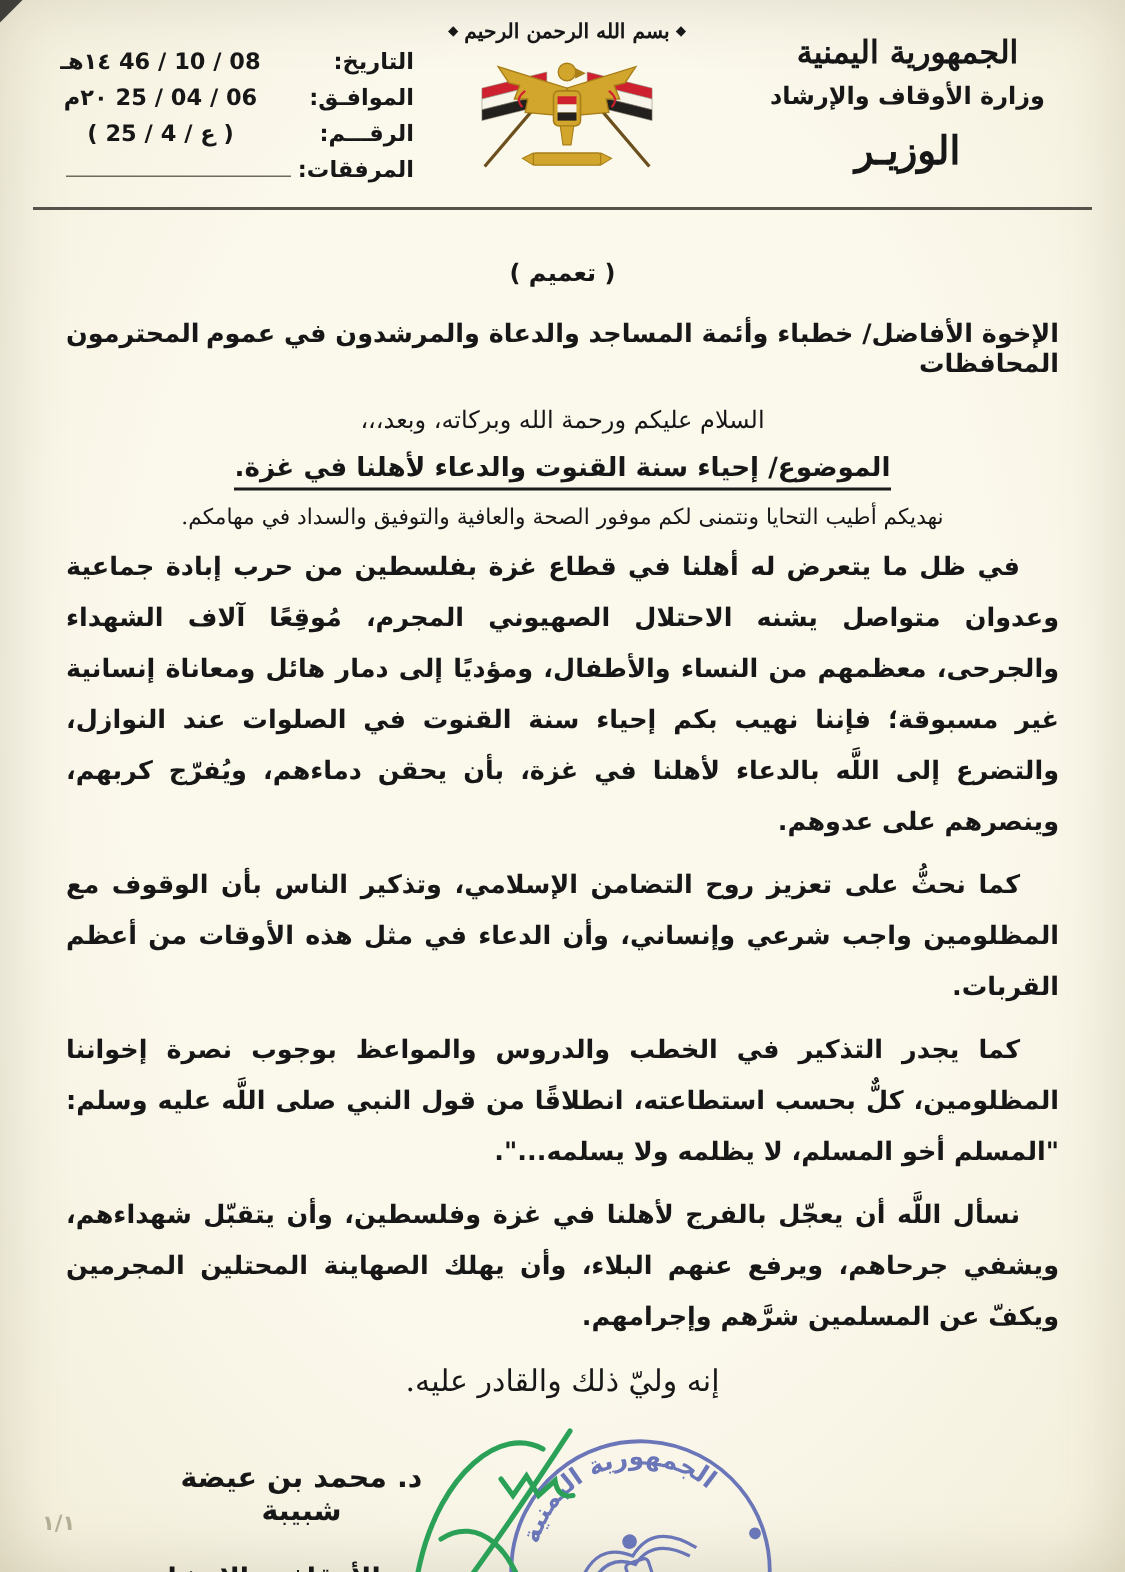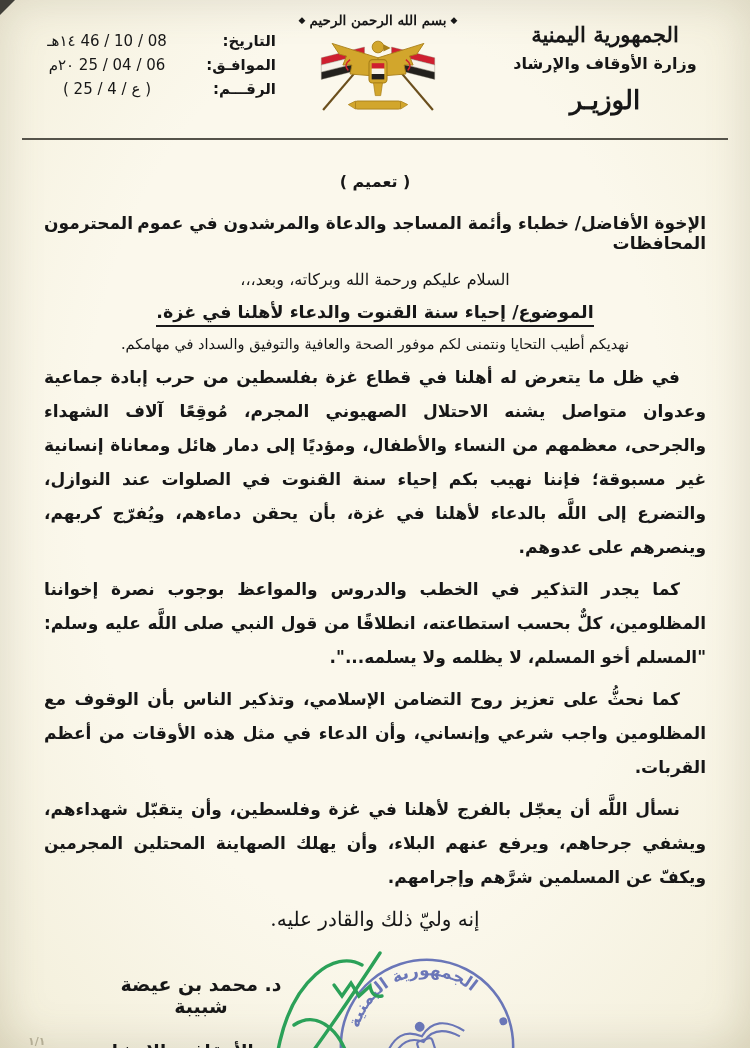--- a/index.html
+++ b/index.html
@@ -18,21 +18,21 @@
   .hdr-center{flex:1;text-align:center;}
   .hdr-left{width:256px;padding-top:24px;box-sizing:border-box;}
   .republic{font-family:"DejaVu Serif", serif;font-weight:bold;font-size:21px;}
   .ministry{font-weight:bold;font-size:16px;margin-top:7px;}
   .minister{font-family:"DejaVu Serif", serif;font-weight:bold;font-size:26px;margin-top:12px;letter-spacing:3px;}
   .bismillah{font-family:"DejaVu Serif", serif;font-weight:bold;font-size:13.5px;margin-top:4px;}
   .bismillah .dot{font-size:9px;vertical-align:2px;padding:0 4px;}
   .emblem-svg{width:136px;height:90px;margin-top:1px;}
   .date-row{display:flex;align-items:baseline;margin-bottom:6px;font-size:15px;}
   .date-label{font-weight:bold;width:82px;flex:none;}
-  .date-value{font-weight:normal;flex:1;text-align:center;}
+  .date-value{font-weight:bold;flex:1;text-align:center;}
   .attach-line{display:inline-block;width:150px;border-bottom:1.5px solid #6d6a5e;height:11px;}
   .separator{border:none;border-top:2.2px solid #55534a;margin:2px 22px 0 22px;}
   
   .content{padding:0 44px;}
   .circular-heading{text-align:center;font-weight:bold;font-size:16px;margin-top:32px;}
   .addressee-row{display:flex;justify-content:space-between;align-items:baseline;
     font-weight:bold;font-size:17px;margin-top:22px;}
   .salutation{text-align:center;font-family:"DejaVu Serif", serif;font-size:16px;margin-top:17px;}
   .subject-wrap{text-align:center;margin-top:13px;}
   .subject{display:inline-block;font-weight:bold;font-size:17.5px;
@@ -41,21 +41,21 @@
   .body-paragraph{font-weight:bold;font-size:17px;line-height:34px;text-align:justify;
     text-indent:26px;margin:8px 0 0 0;}
   .closing{text-align:center;font-family:"DejaVu Serif", serif;font-size:20px;margin-top:13px;}
   
   .sign-area{position:relative;height:242px;margin-top:4px;}
   .sign-block{position:absolute;left:48px;top:38px;width:218px;text-align:center;}
   .sign-name{font-weight:bold;font-size:19px;}
   .sign-title{font-weight:bold;font-size:18px;margin-top:24px;}
   .stamp-svg{position:absolute;left:290px;top:18px;width:186px;height:186px;opacity:.9;}
   .sig-svg{position:absolute;left:140px;top:-12px;width:250px;height:260px;}
-  .page-number{position:absolute;bottom:0;left:28px;font-size:11px;
+  .page-number{position:absolute;bottom:24px;left:28px;font-size:14px;
     color:#b3ad95;font-weight:bold;direction:ltr;}
 </style>
 </head>
 <body>
 
 <div class="page">
 
   <div class="corner-mark"></div>
 
   <div class="header">
@@ -109,20 +109,24 @@
         <span class="date-value">08 / 10 / 46 ١٤هـ</span>
       </div>
       <div class="date-row">
         <span class="date-label">الموافـق:</span>
         <span class="date-value">06 / 04 / 25 ٢٠م</span>
       </div>
       <div class="date-row">
         <span class="date-label">الرقـــم:</span>
         <span class="date-value">( ع / 4 / 25 )</span>
       </div>
+      <div class="date-row">
+        <span class="date-label">المرفقات:</span>
+        <span class="attach-line"></span>
+      </div>
     </div>
   </div>
 
   <hr class="separator">
 
   <div class="content">
 
     <div class="circular-heading">( تعميم )</div>
 
     <div class="addressee-row">
@@ -132,22 +136,22 @@
 
     <div class="salutation">السلام عليكم ورحمة الله وبركاته، وبعد،،،</div>
 
     <div class="subject-wrap">
       <span class="subject">الموضوع/ إحياء سنة القنوت والدعاء لأهلنا في غزة.</span>
     </div>
 
     <div class="greeting">نهديكم أطيب التحايا ونتمنى لكم موفور الصحة والعافية والتوفيق والسداد في مهامكم.</div>
 
     <p class="body-paragraph">في ظل ما يتعرض له أهلنا في قطاع غزة بفلسطين من حرب إبادة جماعية وعدوان متواصل يشنه الاحتلال الصهيوني المجرم، مُوقِعًا آلاف الشهداء والجرحى، معظمهم من النساء والأطفال، ومؤديًا إلى دمار هائل ومعاناة إنسانية غير مسبوقة؛ فإننا نهيب بكم إحياء سنة القنوت في الصلوات عند النوازل، والتضرع إلى اللَّه بالدعاء لأهلنا في غزة، بأن يحقن دماءهم، ويُفرّج كربهم، وينصرهم على عدوهم.</p>
+    <p class="body-paragraph">كما نحثُّ على تعزيز روح التضامن الإسلامي، وتذكير الناس بأن الوقوف مع المظلومين واجب شرعي وإنساني، وأن الدعاء في مثل هذه الأوقات من أعظم القربات.</p>
     <p class="body-paragraph">كما يجدر التذكير في الخطب والدروس والمواعظ بوجوب نصرة إخواننا المظلومين، كلٌّ بحسب استطاعته، انطلاقًا من قول النبي صلى اللَّه عليه وسلم: "المسلم أخو المسلم، لا يظلمه ولا يسلمه...".</p>
-    <p class="body-paragraph">كما نحثُّ على تعزيز روح التضامن الإسلامي، وتذكير الناس بأن الوقوف مع المظلومين واجب شرعي وإنساني، وأن الدعاء في مثل هذه الأوقات من أعظم القربات.</p>
     <p class="body-paragraph">نسأل اللَّه أن يعجّل بالفرج لأهلنا في غزة وفلسطين، وأن يتقبّل شهداءهم، ويشفي جرحاهم، ويرفع عنهم البلاء، وأن يهلك الصهاينة المحتلين المجرمين ويكفّ عن المسلمين شرَّهم وإجرامهم.</p>
 
     <div class="closing">إنه وليّ ذلك والقادر عليه.</div>
 
     <div class="sign-area">
 
       <div class="sign-block">
         <div class="sign-name">د. محمد بن عيضة شبيبة</div>
         <div class="sign-title">وزير الأوقاف والإرشاد</div>
       </div>

